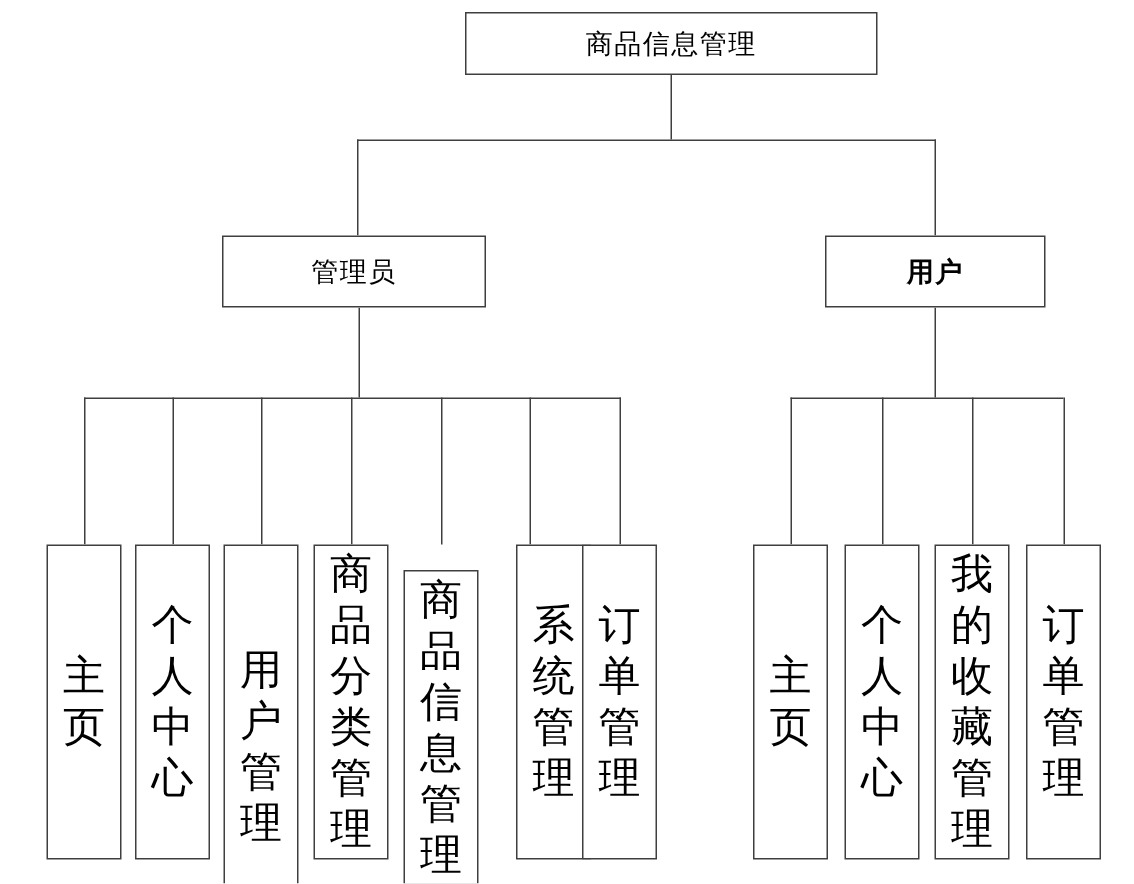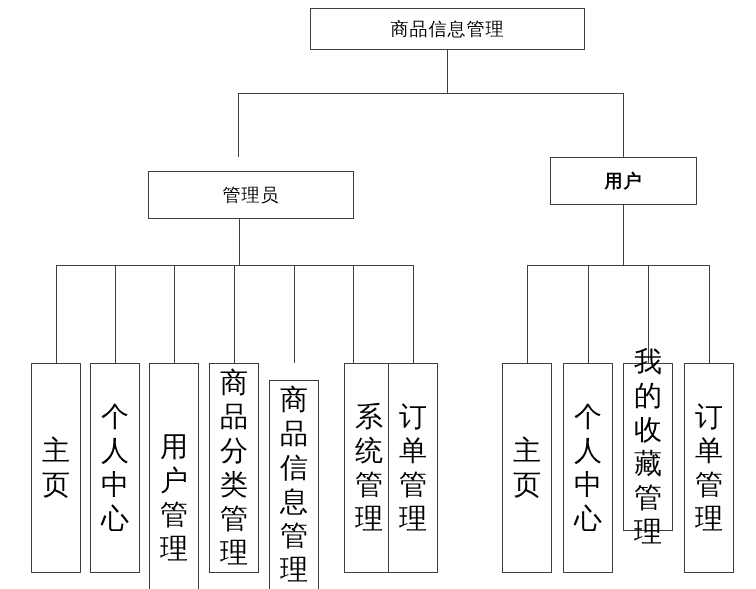--- a/index.html
+++ b/index.html
@@ -47,21 +47,21 @@
   <div class="line" style="left:527px;top:265px;width:182px;height:1px;"></div>
   <div class="line" style="left:527px;top:265px;width:1px;height:98px;"></div>
   <div class="line" style="left:588px;top:265px;width:1px;height:98px;"></div>
   <div class="line" style="left:648px;top:265px;width:1px;height:98px;"></div>
   <div class="line" style="left:709px;top:265px;width:1px;height:98px;"></div>
 
   <div class="box node-h" style="left:310px;top:8px;width:275px;height:42px;">
     <span>商品信息管理</span>
   </div>
 
-  <div class="box node-h" style="left:148px;top:157px;width:206px;height:48px;margin-top:14px;">
+  <div class="box node-h" style="left:148px;top:157px;width:176px;height:48px;">
     <span>管理员</span>
   </div>
   <div class="box node-h" style="left:550px;top:157px;width:147px;height:48px;font-weight:bold;">
     <span>用户</span>
   </div>
 
   <div class="box leaf" style="left:31px;top:363px;width:50px;height:210px;">
     <span class="txt">主页</span>
   </div>
   <div class="box leaf" style="left:90px;top:363px;width:50px;height:210px;">
@@ -82,21 +82,21 @@
   <div class="box leaf" style="left:388px;top:363px;width:50px;height:210px;">
     <span class="txt">订单管理</span>
   </div>
 
   <div class="box leaf" style="left:502px;top:363px;width:50px;height:210px;">
     <span class="txt">主页</span>
   </div>
   <div class="box leaf" style="left:563px;top:363px;width:50px;height:210px;">
     <span class="txt">个人中心</span>
   </div>
-  <div class="box leaf" style="left:623px;top:363px;width:50px;height:168px;">
+  <div class="box leaf" style="left:623px;top:363px;width:50px;height:210px;">
     <span class="txt">我的收藏管理</span>
   </div>
   <div class="box leaf" style="left:684px;top:363px;width:50px;height:210px;">
     <span class="txt">订单管理</span>
   </div>
 
 
 </div>
 
 </body></html>

